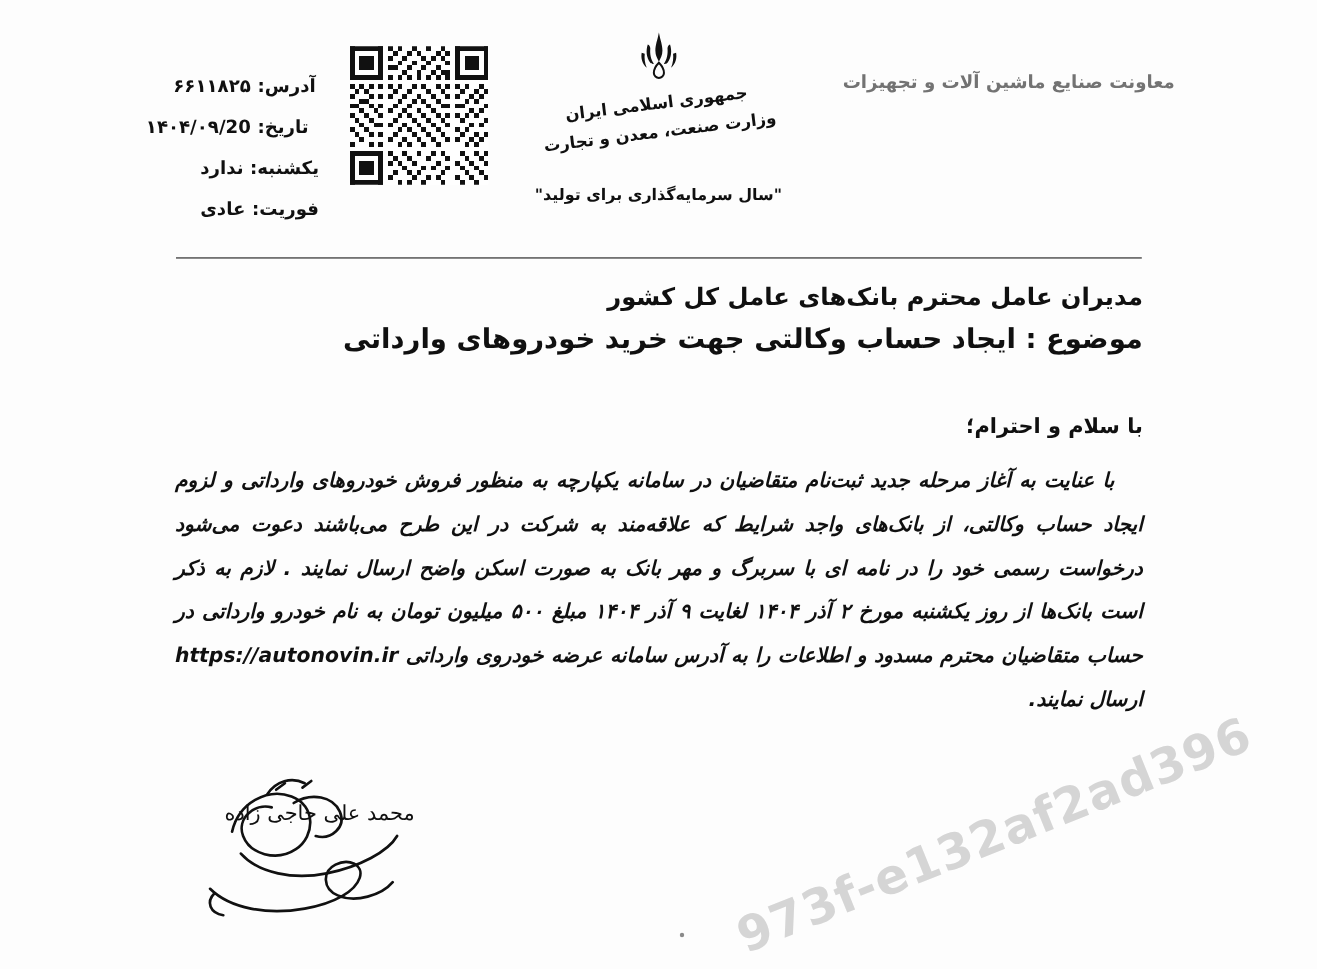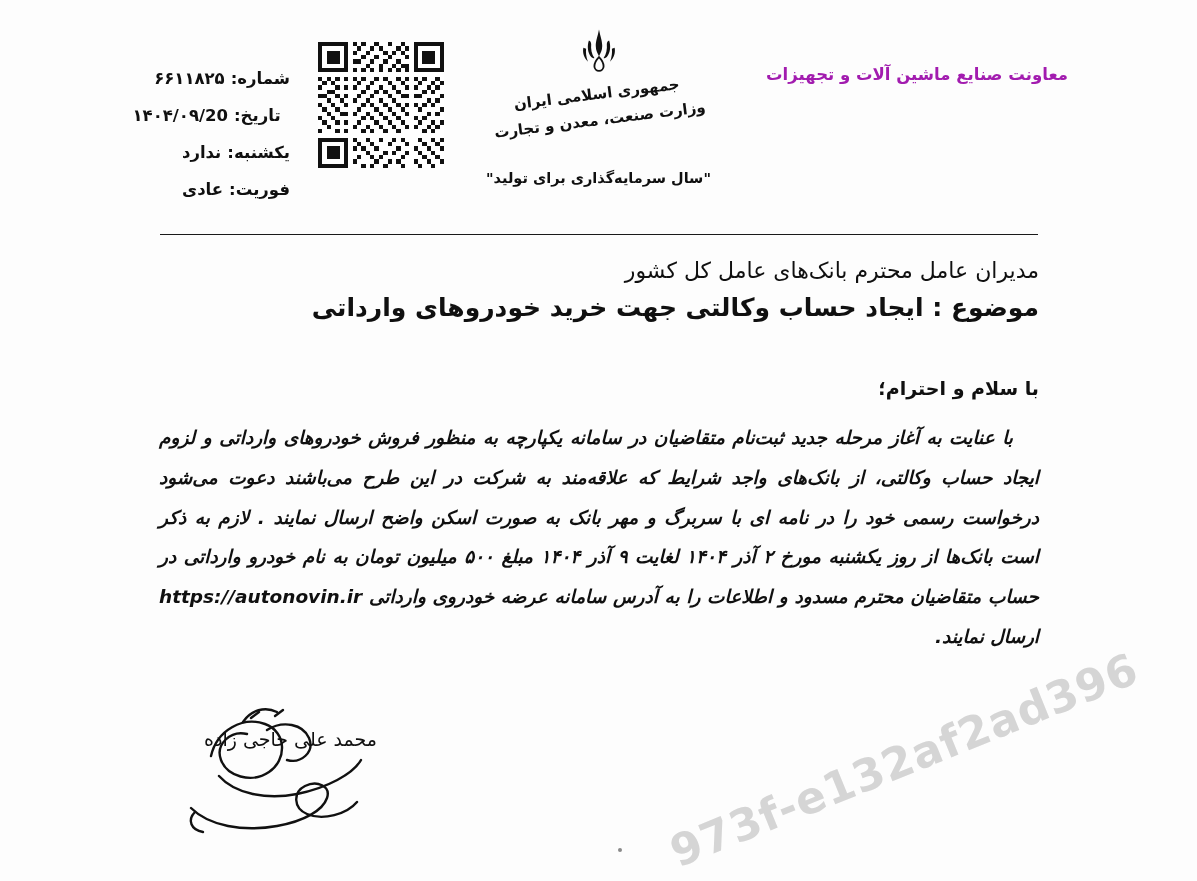--- a/index.html
+++ b/index.html
@@ -35,21 +35,21 @@
   .org-block {
     position: absolute;
     top: 40px;
     right: 60px;
     width: 440px;
     text-align: center;
     direction: rtl;
     line-height: 2.0;
     font-size: 16.5px;
     font-weight: bold;
-    color: #a21caf;
+    color: #737373;
   }
   .org-block div { white-space: nowrap; }
 
   
   .emblem-wrap {
     position: absolute;
     top: 8px;
     left: 50%;
     transform: translateX(-50%);
     width: 260px;
@@ -120,21 +120,21 @@
     width: 878px;
     border-top: 1.6px solid #1a1a1a;
   }
 
   
   .addressee {
     position: absolute;
     top: 258px;
     right: 158px;
     font-size: 22px;
-    font-weight: normal;
+    font-weight: bold;
     white-space: nowrap;
   }
   .subject {
     position: absolute;
     top: 293px;
     right: 158px;
     font-size: 25px;
     font-weight: bold;
     white-space: nowrap;
   }
@@ -474,21 +474,21 @@
             <rect x="15" y="28" width="1" height="1"></rect>
             <rect x="19" y="28" width="1" height="1"></rect>
             <rect x="23" y="28" width="1" height="1"></rect>
             <rect x="26" y="28" width="1" height="1"></rect>
         </g>
       </svg>
     </div>
 
     <div class="meta-block">
       <div class="meta-row">
-        <span class="meta-label">شماره:</span>
+        <span class="meta-label">آدرس:</span>
         <span class="meta-value">۶۶۱۱۸۲۵</span>
       </div>
       <div class="meta-row">
         <span class="meta-label">تاریخ:</span>
         <span class="meta-value">۱۴۰۴/۰۹/20</span>
       </div>
       <div class="meta-row">
         <span class="meta-label">یکشنبه:</span>
         <span class="meta-value">ندارد</span>
       </div>

